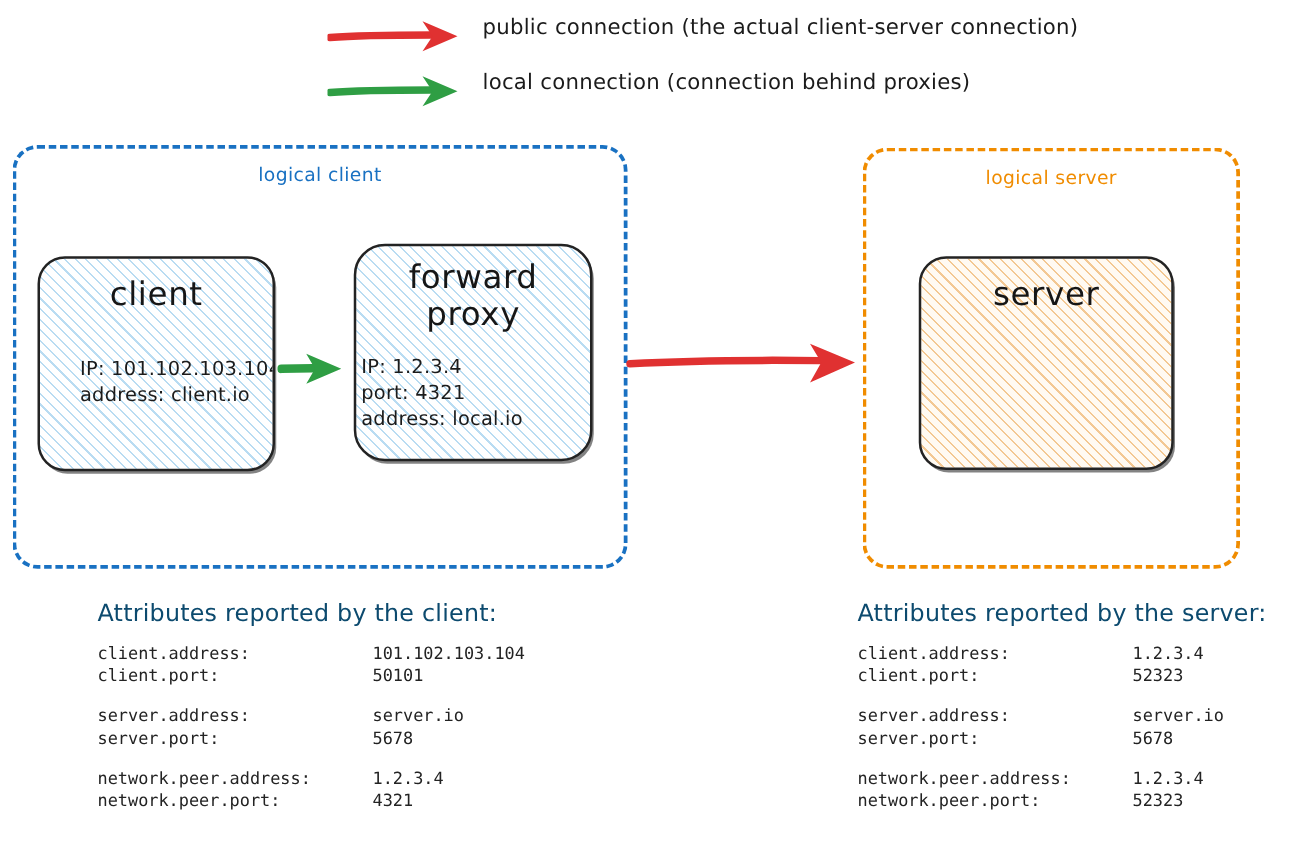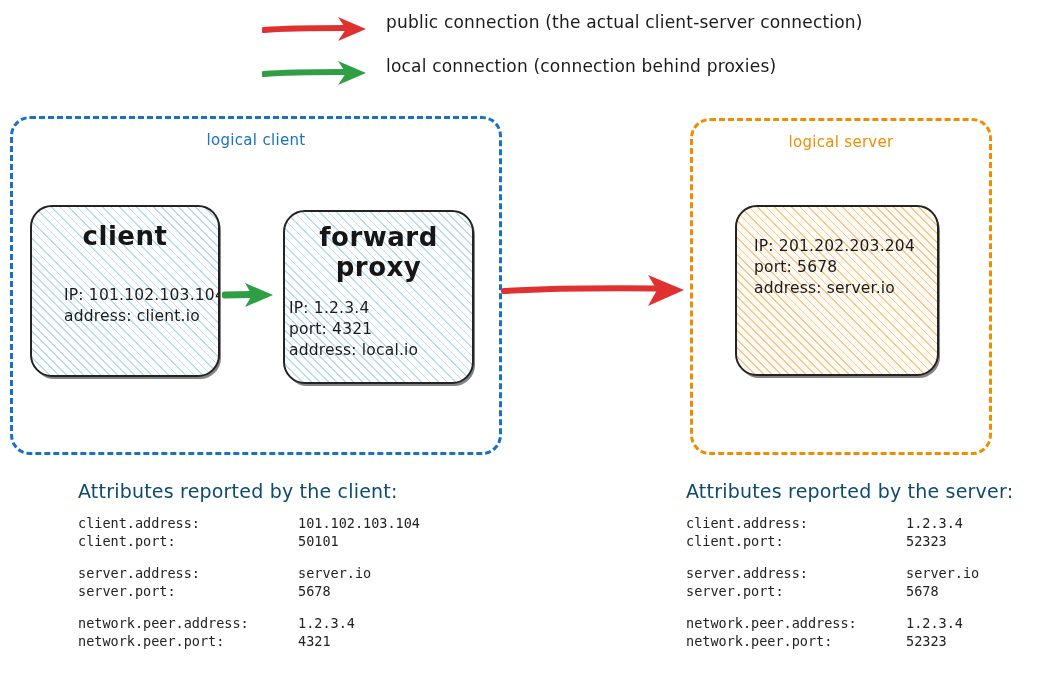--- a/index.html
+++ b/index.html
@@ -96,34 +96,33 @@
     );
   }
   .node-title {
     text-align: center;
     font-size: 26px;
     line-height: 30px;
     color: #161616;
     letter-spacing: .5px;
     margin-top: 14px;
     width: 100%;
-    font-weight: bold;
   }
   .node-props {
     align-self: flex-start;
     font-size: 15.5px;
     line-height: 21px;
     color: #1b1b1b;
     letter-spacing: .2px;
   }
   .node-props div { white-space: nowrap; }
 
   #node-client { left: 30px; top: 205px; width: 186px; height: 168px; }
   #node-client .node-props { margin-left: 32px; margin-top: 34px; }
-  #node-proxy  { left: 283px; top: 210px; width: 187px; height: 170px; }
+  #node-proxy  { left: 283px; top: 195px; width: 187px; height: 170px; border-radius: 25px; }
   #node-proxy .node-props { margin-left: 4px; margin-top: 16px; }
   #node-proxy .node-title { margin-top: 10px; }
   #node-server { left: 735px; top: 205px; width: 200px; height: 167px; }
   #node-server .node-props { margin-left: 17px; margin-top: 29px; }
 
   
   #arrow-local  { left: 222px; top: 278px; width: 54px; height: 34px; }
   #arrow-public { left: 500px; top: 268px; width: 190px; height: 44px; }
 
   
@@ -203,25 +202,21 @@
     <div class="node-props">
       <div>IP: 1.2.3.4</div>
       <div>port: 4321</div>
       <div>address: local.io</div>
     </div>
   </div>
 </div>
 
 <div id="node-server" class="node orange">
   <div class="node-inner">
-    <div class="node-props">
-      <div>IP: 201.202.203.204</div>
-      <div>port: 5678</div>
-      <div>address: server.io</div>
-    </div>
+    <div class="node-title">server</div>
   </div>
 </div>
 
 <svg id="arrow-local" class="abs" viewBox="0 0 54 34">
   <path d="M3,17 L28,16.6" stroke="#2f9e44" stroke-width="7" stroke-linecap="round" fill="none"></path>
   <path d="M23,5 L51,17 L23,29 L30,17 Z" fill="#2f9e44"></path>
 </svg>
 
 <svg id="arrow-public" class="abs" viewBox="0 0 190 44">
   <path d="M4,23 C48,20.5 108,20 156,20.5" stroke="#e03131" stroke-width="6" stroke-linecap="round" fill="none"></path>

